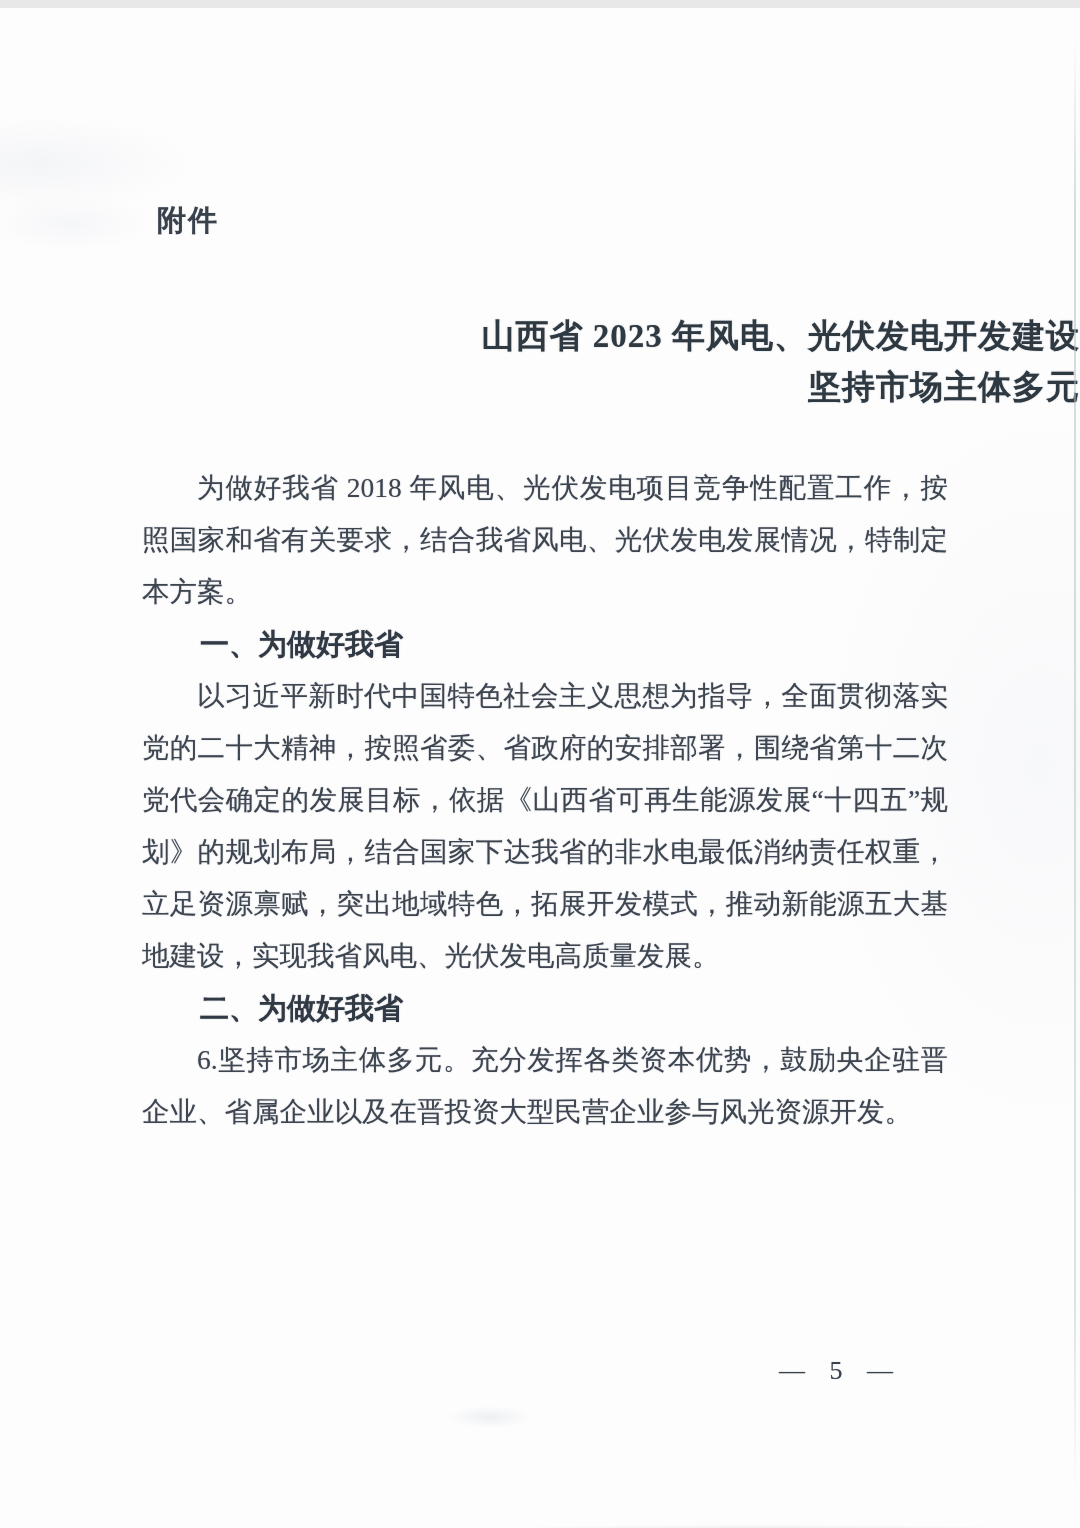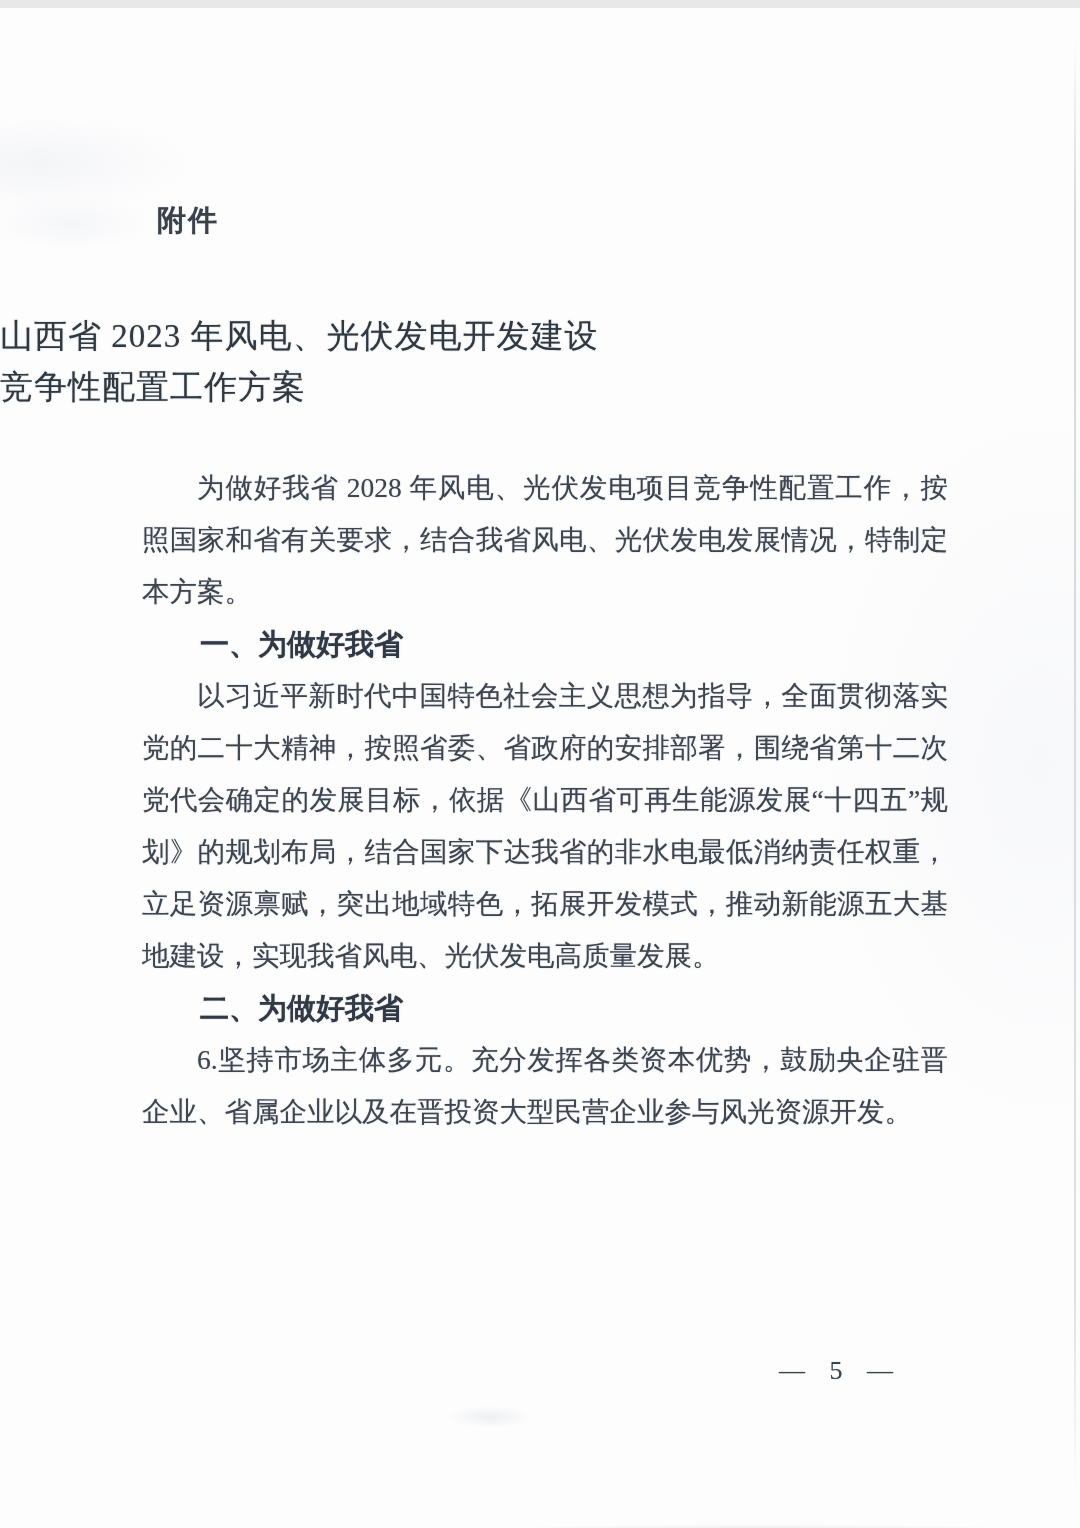--- a/index.html
+++ b/index.html
@@ -32,22 +32,22 @@
     line-height: 38px;
     letter-spacing: 2px;
     color: #39414b;
     text-shadow: 0 0 1px rgba(57,65,75,0.45);
   }
   .doc-title {
     position: absolute;
     left: 0;
     right: 0;
     top: 303px;
-    text-align: left;
-    font-weight: normal;
+    text-align: right;
+    font-weight: bold;
     font-size: 33px;
     line-height: 51px;
     letter-spacing: 1px;
     color: #2f3942;
     text-shadow: 0 0 1.2px rgba(47,57,66,0.5);
   }
   .doc-body {
     position: absolute;
     left: 142px;
     top: 454px;
@@ -107,25 +107,25 @@
 </style>
 </head>
 <body>
 
 <div class="page">
 
   <div class="attachment">附件</div>
 
   <div class="doc-title">
     <div class="title-line">山西省 2023 年风电、光伏发电开发建设</div>
-    <div class="title-line">竞争性配置工作方案</div>
+    <div class="title-line">坚持市场主体多元</div>
   </div>
 
   <div class="doc-body" id="doc-body">
-      <p class="paragraph">为做好我省 2028 年风电、光伏发电项目竞争性配置工作，按照国家和省有关要求，结合我省风电、光伏发电发展情况，特制定本方案。</p>
+      <p class="paragraph">为做好我省 2018 年风电、光伏发电项目竞争性配置工作，按照国家和省有关要求，结合我省风电、光伏发电发展情况，特制定本方案。</p>
       <p class="heading">一、为做好我省</p>
       <p class="paragraph">以习近平新时代中国特色社会主义思想为指导，全面贯彻落实党的二十大精神，按照省委、省政府的安排部署，围绕省第十二次党代会确定的发展目标，依据《山西省可再生能源发展“十四五”规划》的规划布局，结合国家下达我省的非水电最低消纳责任权重，立足资源禀赋，突出地域特色，拓展开发模式，推动新能源五大基地建设，实现我省风电、光伏发电高质量发展。</p>
       <p class="heading">二、为做好我省</p>
       <p class="paragraph">6.坚持市场主体多元。充分发挥各类资本优势，鼓励央企驻晋企业、省属企业以及在晋投资大型民营企业参与风光资源开发。</p>
     </div>
 
   <div class="page-number">— 5 —</div>
 
   <div class="scan-edge-right"></div>
   <div class="scan-edge-bottom"></div>

